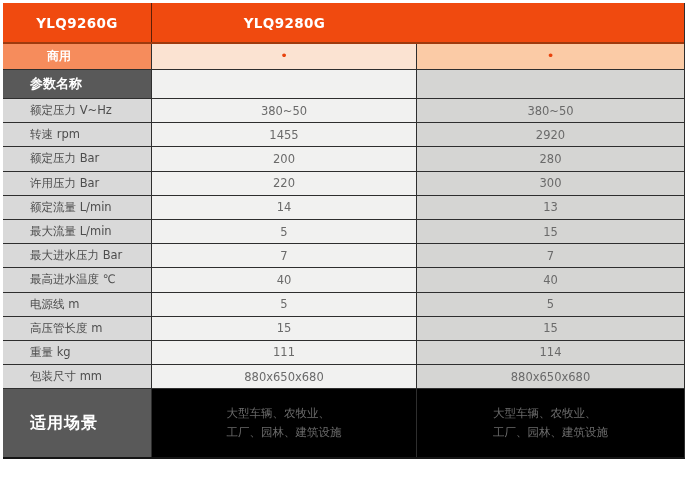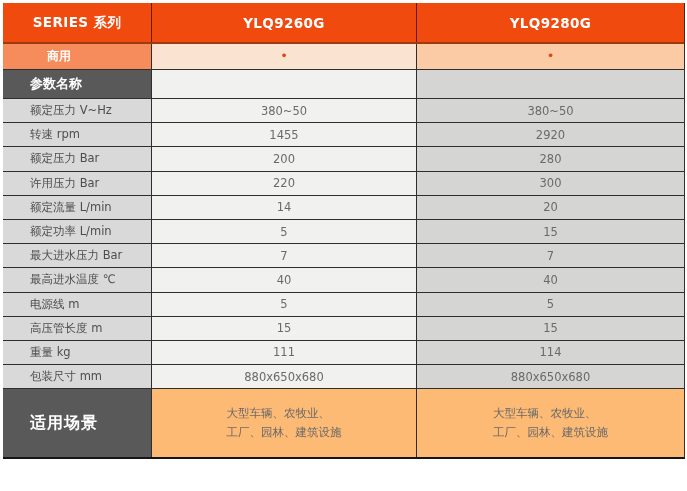--- a/index.html
+++ b/index.html
@@ -51,38 +51,37 @@
 
   
   .row.spec{ height:24.2px; border-bottom:1px solid #2e2e2e; }
   .row.spec .c-label{ background:#D9D9D9; color:#4d4d4d; font-size:11.5px; }
   .row.spec .c-v1{ background:#F1F1F0; color:#6a6a6a; font-size:11.5px; }
   .row.spec .c-v2{ background:#D5D5D3; color:#6a6a6a; font-size:11.5px; }
 
   
   .row.scenario{ height:68px; }
   .row.scenario .c-label{ background:#595959; color:#ffffff; font-weight:bold; font-size:16px; letter-spacing:1px; }
-  .row.scenario .c-v1, .row.scenario .c-v2{ background:#fdba74; }
+  .row.scenario .c-v1, .row.scenario .c-v2{ background:#000000; }
   .scenario-text{
     display:inline-block;
     white-space:pre-line;
     text-align:left;
     color:#6a6a6a;
     font-size:11.5px;
     line-height:1.7;
   }
 </style>
 </head>
 <body>
 
 <div class="page">
   <div class="spec-table">
 
     <div class="row header">
-      <div class="cell c-label">SERIES 系列</div>
       <div class="cell c-v1">YLQ9260G</div>
       <div class="cell c-v2">YLQ9280G</div>
     </div>
 
     <div class="row commercial">
       <div class="cell c-label">商用</div>
       <div class="cell c-v1">
           <span class="dot">•</span>
         </div>
       <div class="cell c-v2">
@@ -112,24 +111,24 @@
       <div class="cell c-v2">280</div>
     </div>
     <div class="row spec">
       <div class="cell c-label">许用压力 Bar</div>
       <div class="cell c-v1">220</div>
       <div class="cell c-v2">300</div>
     </div>
     <div class="row spec">
       <div class="cell c-label">额定流量 L/min</div>
       <div class="cell c-v1">14</div>
-      <div class="cell c-v2">20</div>
+      <div class="cell c-v2">13</div>
     </div>
     <div class="row spec">
-      <div class="cell c-label">额定功率 L/min</div>
+      <div class="cell c-label">最大流量 L/min</div>
       <div class="cell c-v1">5</div>
       <div class="cell c-v2">15</div>
     </div>
     <div class="row spec">
       <div class="cell c-label">最大进水压力 Bar</div>
       <div class="cell c-v1">7</div>
       <div class="cell c-v2">7</div>
     </div>
     <div class="row spec">
       <div class="cell c-label">最高进水温度 ℃</div>

